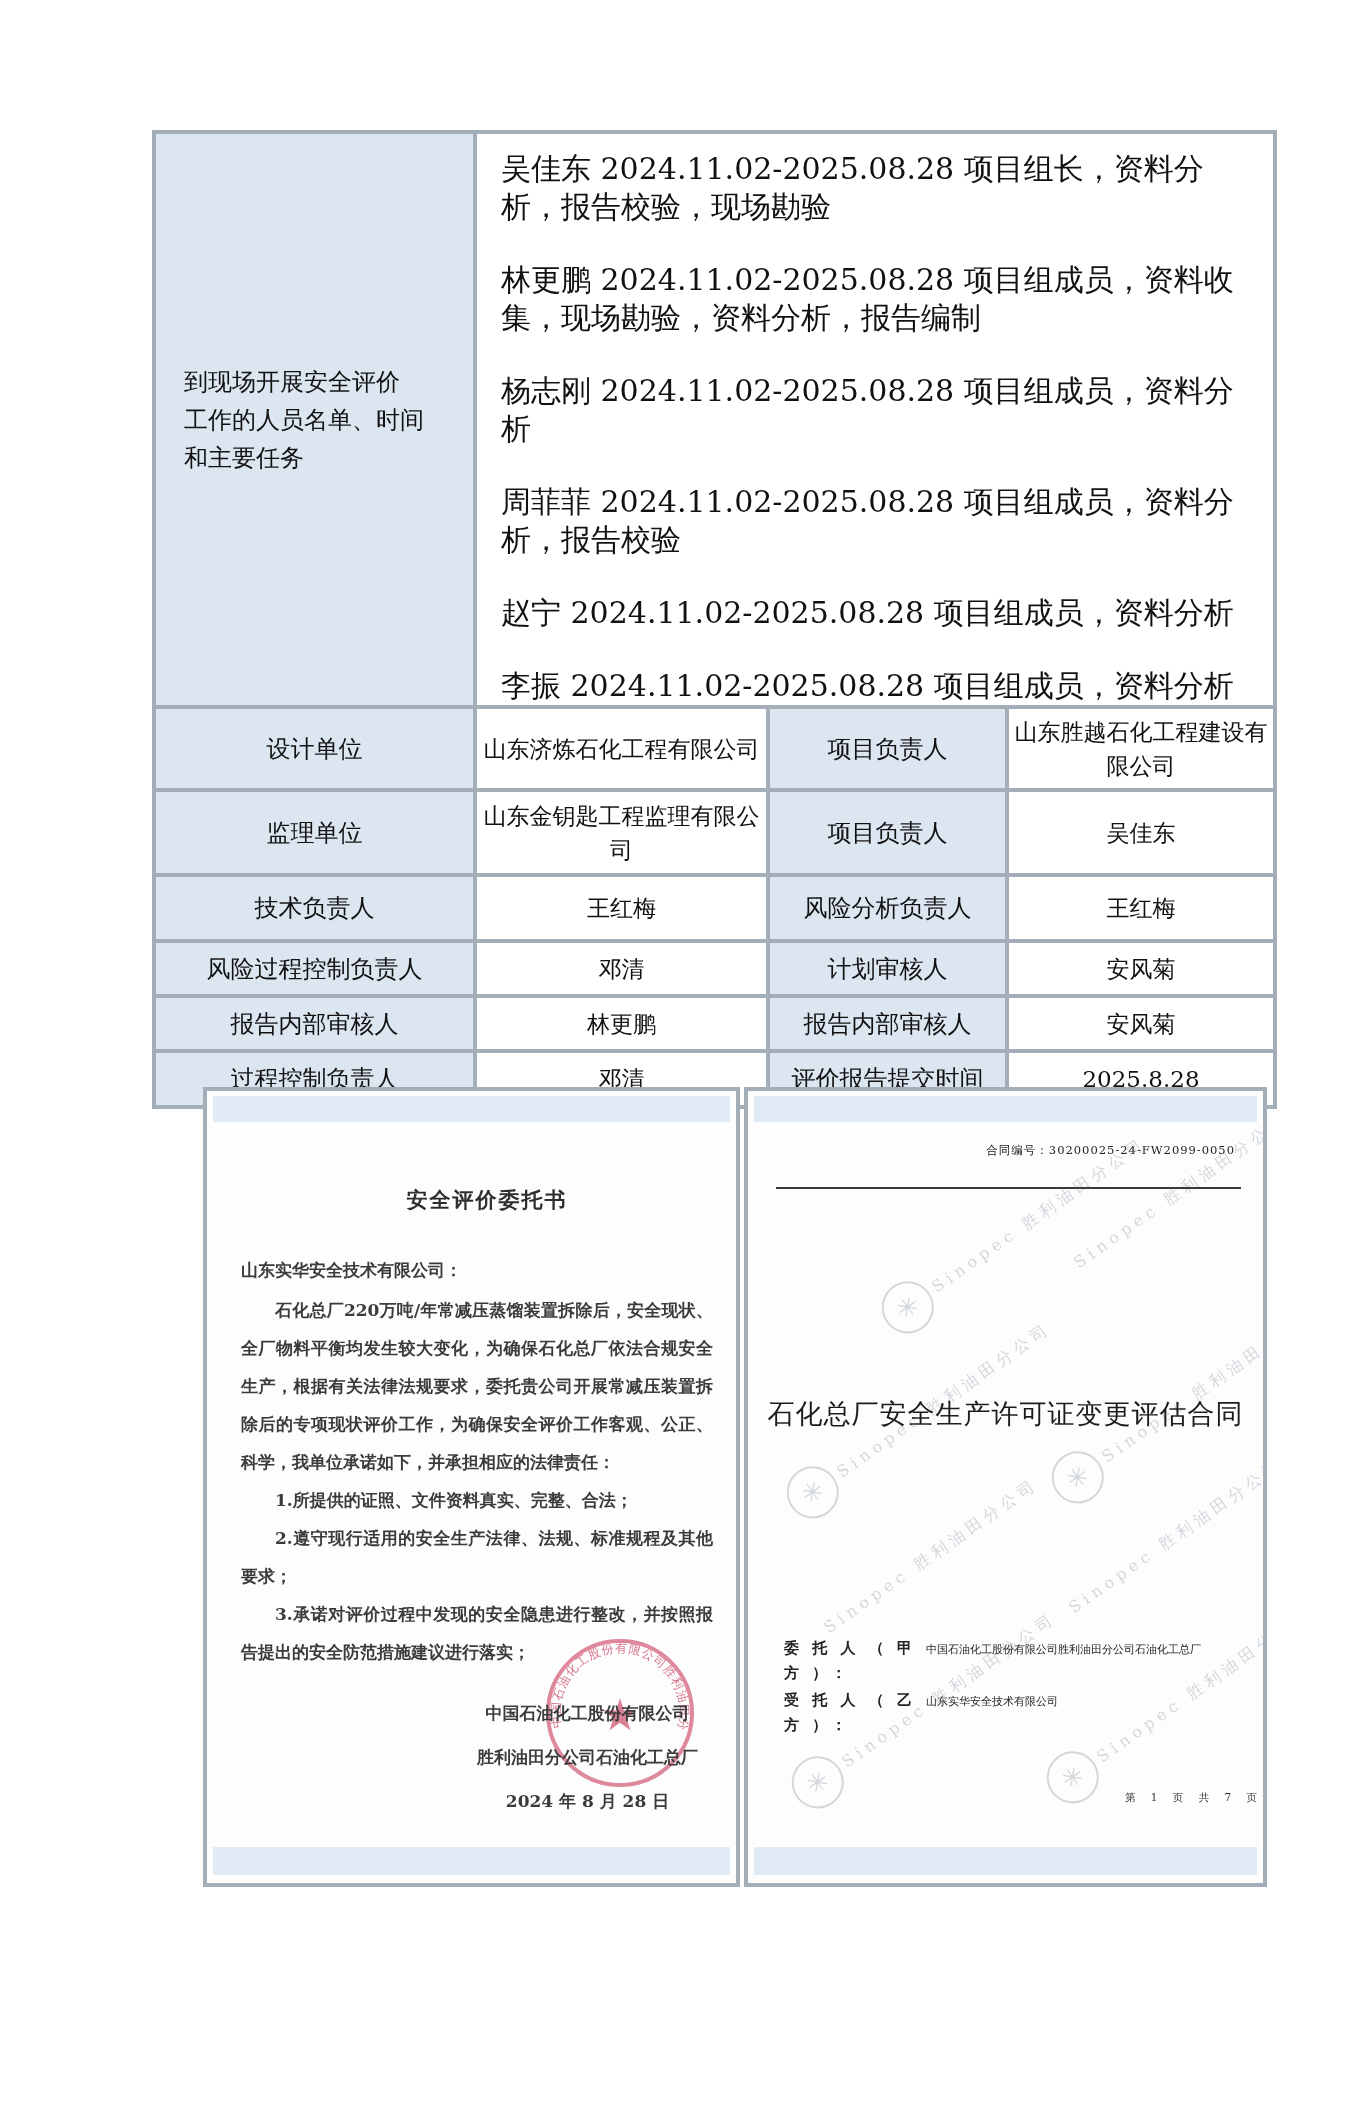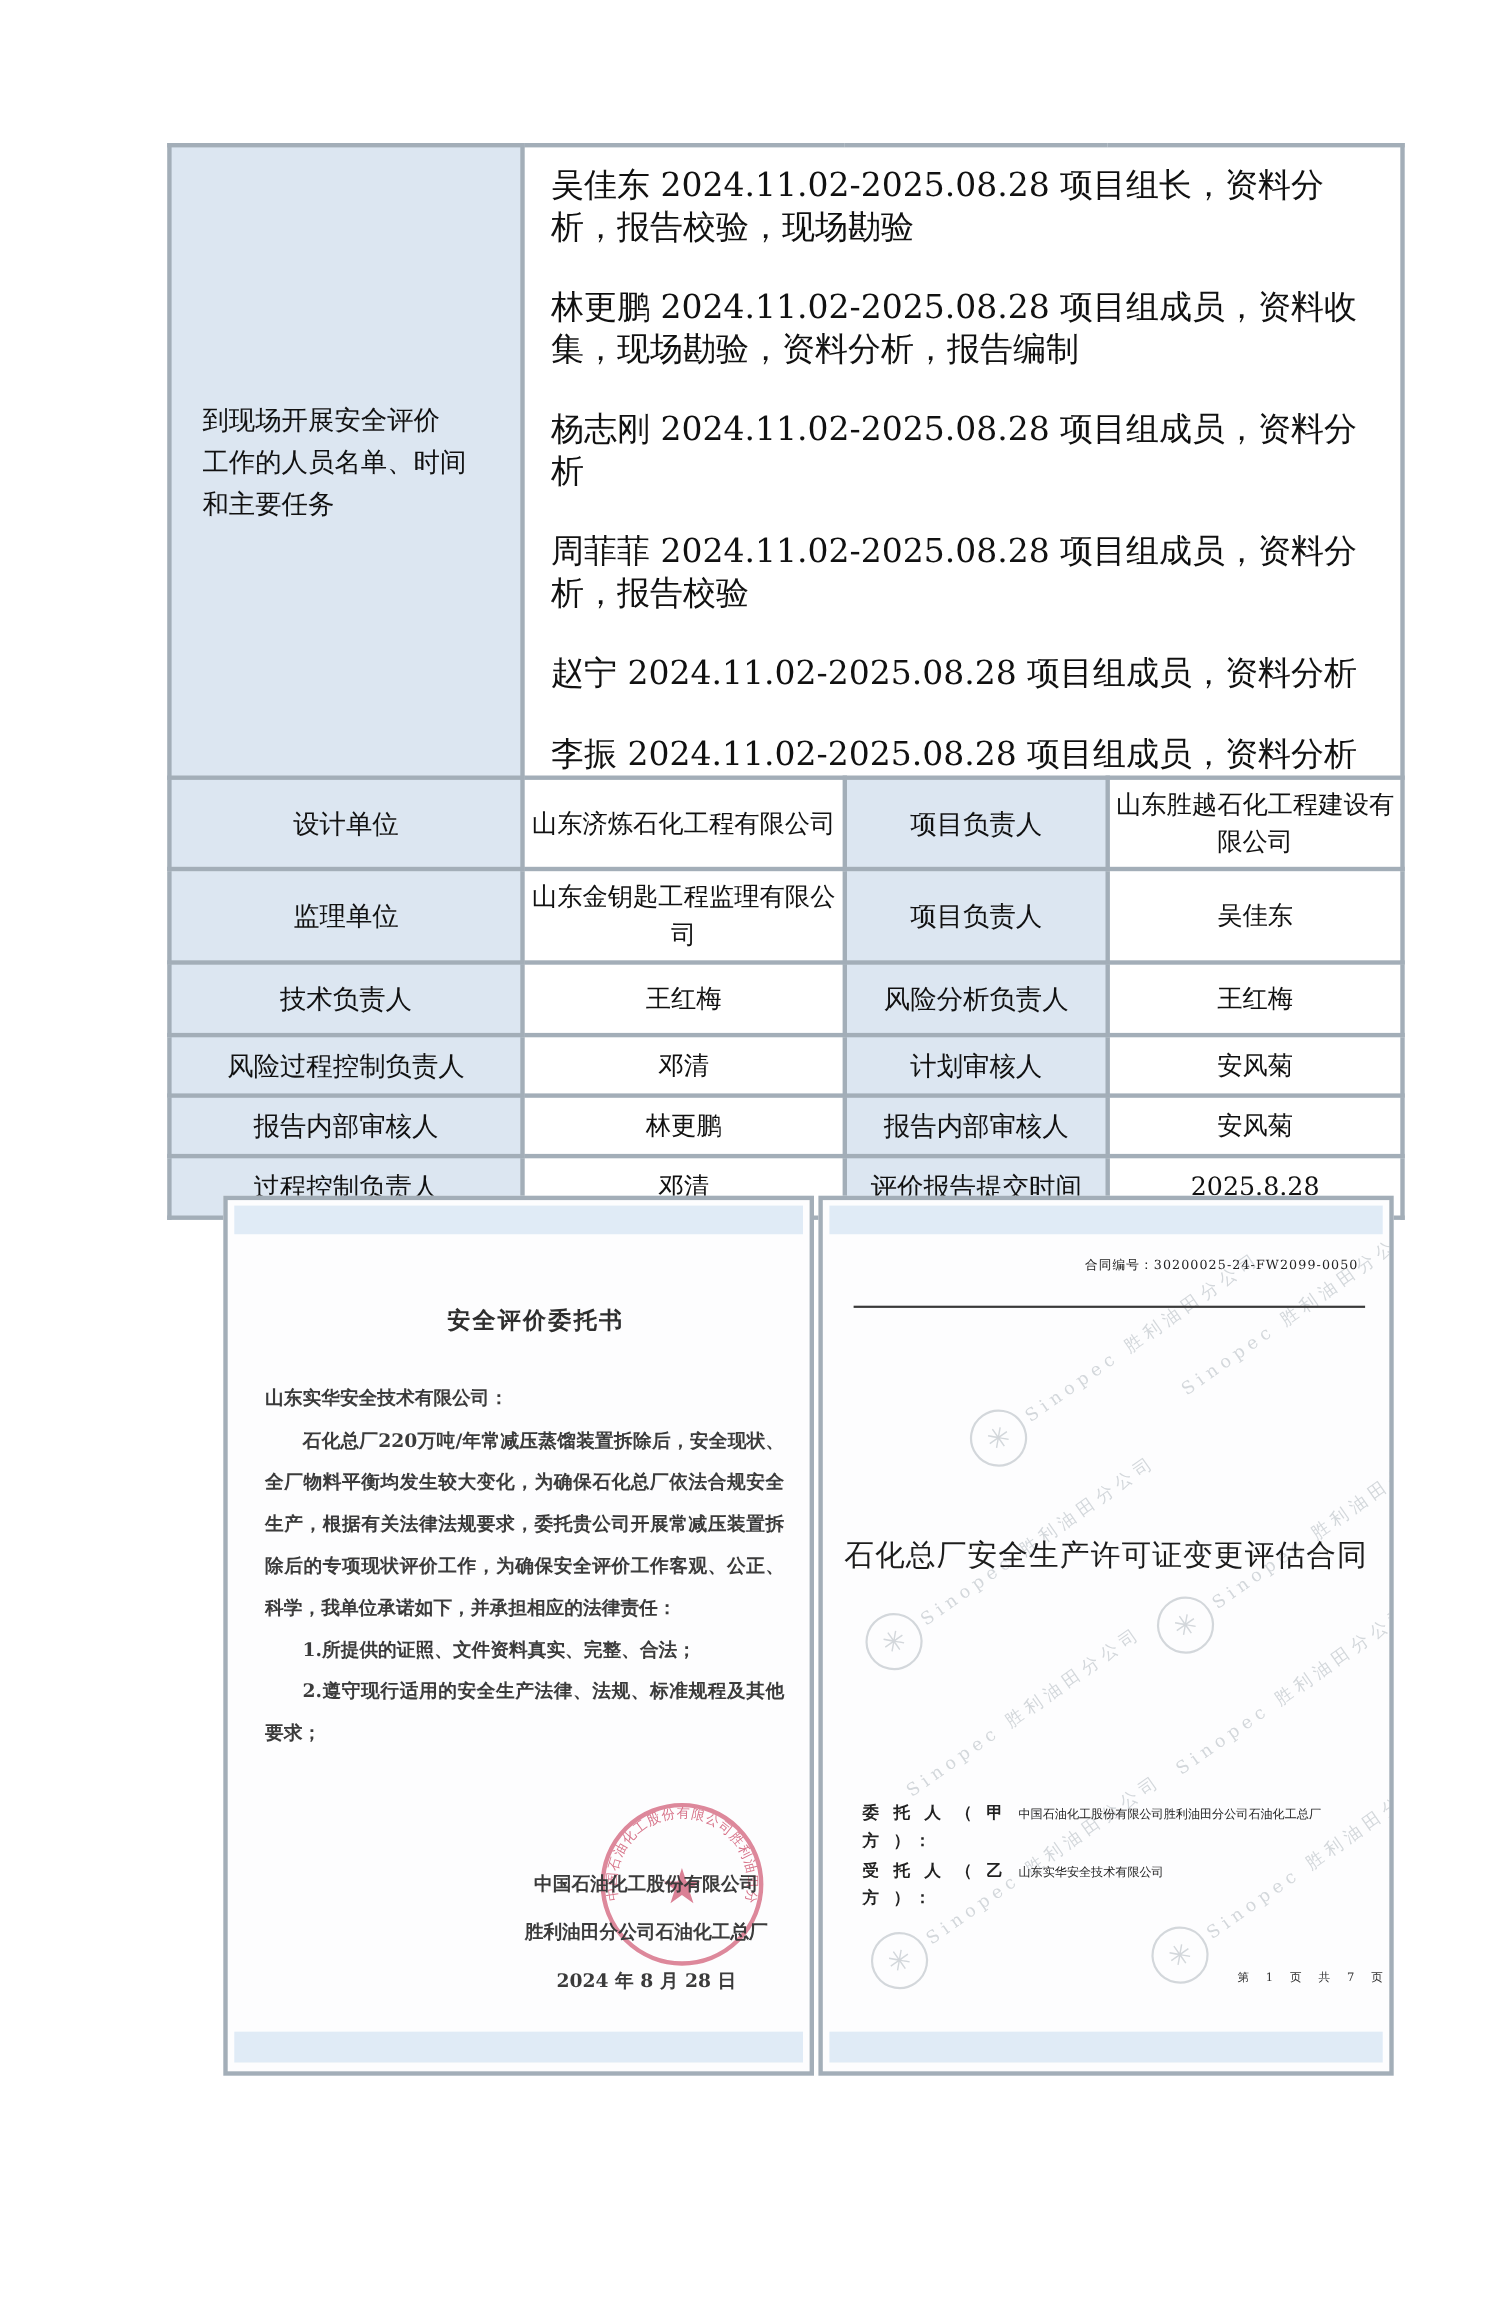--- a/index.html
+++ b/index.html
@@ -181,20 +181,21 @@
 
   <div class="panel left-panel">
     <div class="strip top"></div>
     <div class="letter-title">安全评价委托书</div>
     <div class="letter-salutation">山东实华安全技术有限公司：</div>
     <div class="letter-body">
       <p>石化总厂220万吨/年常减压蒸馏装置拆除后，安全现状、全厂物料平衡均发生较大变化，为确保石化总厂依法合规安全生产，根据有关法律法规要求，委托贵公司开展常减压装置拆除后的专项现状评价工作，为确保安全评价工作客观、公正、科学，我单位承诺如下，并承担相应的法律责任：</p>
       <div id="letter-items">
           <p>1.所提供的证照、文件资料真实、完整、合法；</p>
           <p>2.遵守现行适用的安全生产法律、法规、标准规程及其他要求；</p>
+          <p>3.承诺对评价过程中发现的安全隐患进行整改，并按照报告提出的安全防范措施建议进行落实；</p>
         </div>
     </div>
     <div class="letter-signature">
       <div>中国石油化工股份有限公司</div>
       <div>胜利油田分公司石油化工总厂</div>
       <div>2024 年 8 月 28 日</div>
     </div>
     <svg class="stamp" viewBox="0 0 154 154">
       <circle cx="77" cy="77" r="72" fill="none" stroke="#cf5570" stroke-width="4" opacity="0.85"></circle>
       <path id="stamp-arc" d="M 20 95 A 60 60 0 1 1 134 95" fill="none"></path>

